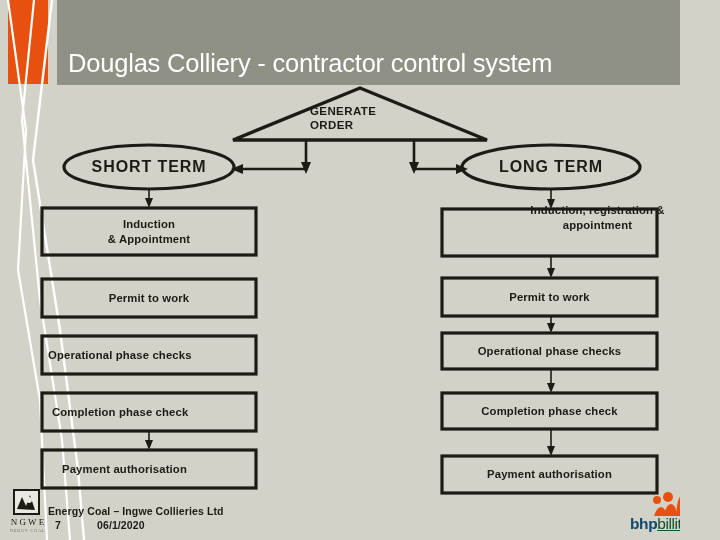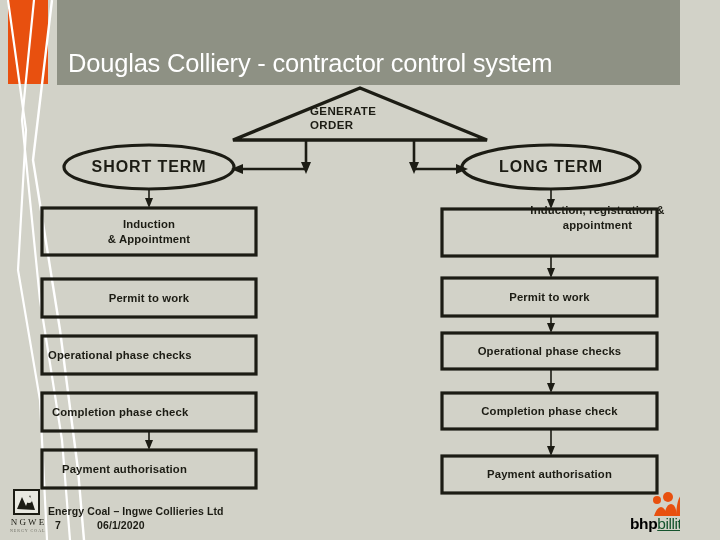--- a/index.html
+++ b/index.html
@@ -123,21 +123,21 @@
     height: 48px;
   }
   .bhp-word {
     position: absolute;
     left: 0;
     top: 28px;
     font-size: 15.5px;
     letter-spacing: -0.4px;
     color: #3b3b3b;
   }
-  .bhp-word b { font-weight: bold; color: #000000; }
+  .bhp-word b { font-weight: bold; color: #0c4a6e; }
   .bhp-word span.light { font-weight: normal; color: #14532d; text-decoration: underline; }
 </style>
 </head>
 <body>
 
 <div id="slide">
 
   <div class="orange-block"></div>
   <svg class="deco-svg" viewBox="0 0 160 540" preserveAspectRatio="none">
     <path d="M 8 0 L 26 130 L 18 270 L 40 400 L 47 540" stroke="#ffffff" stroke-width="2.2" fill="none"></path>

